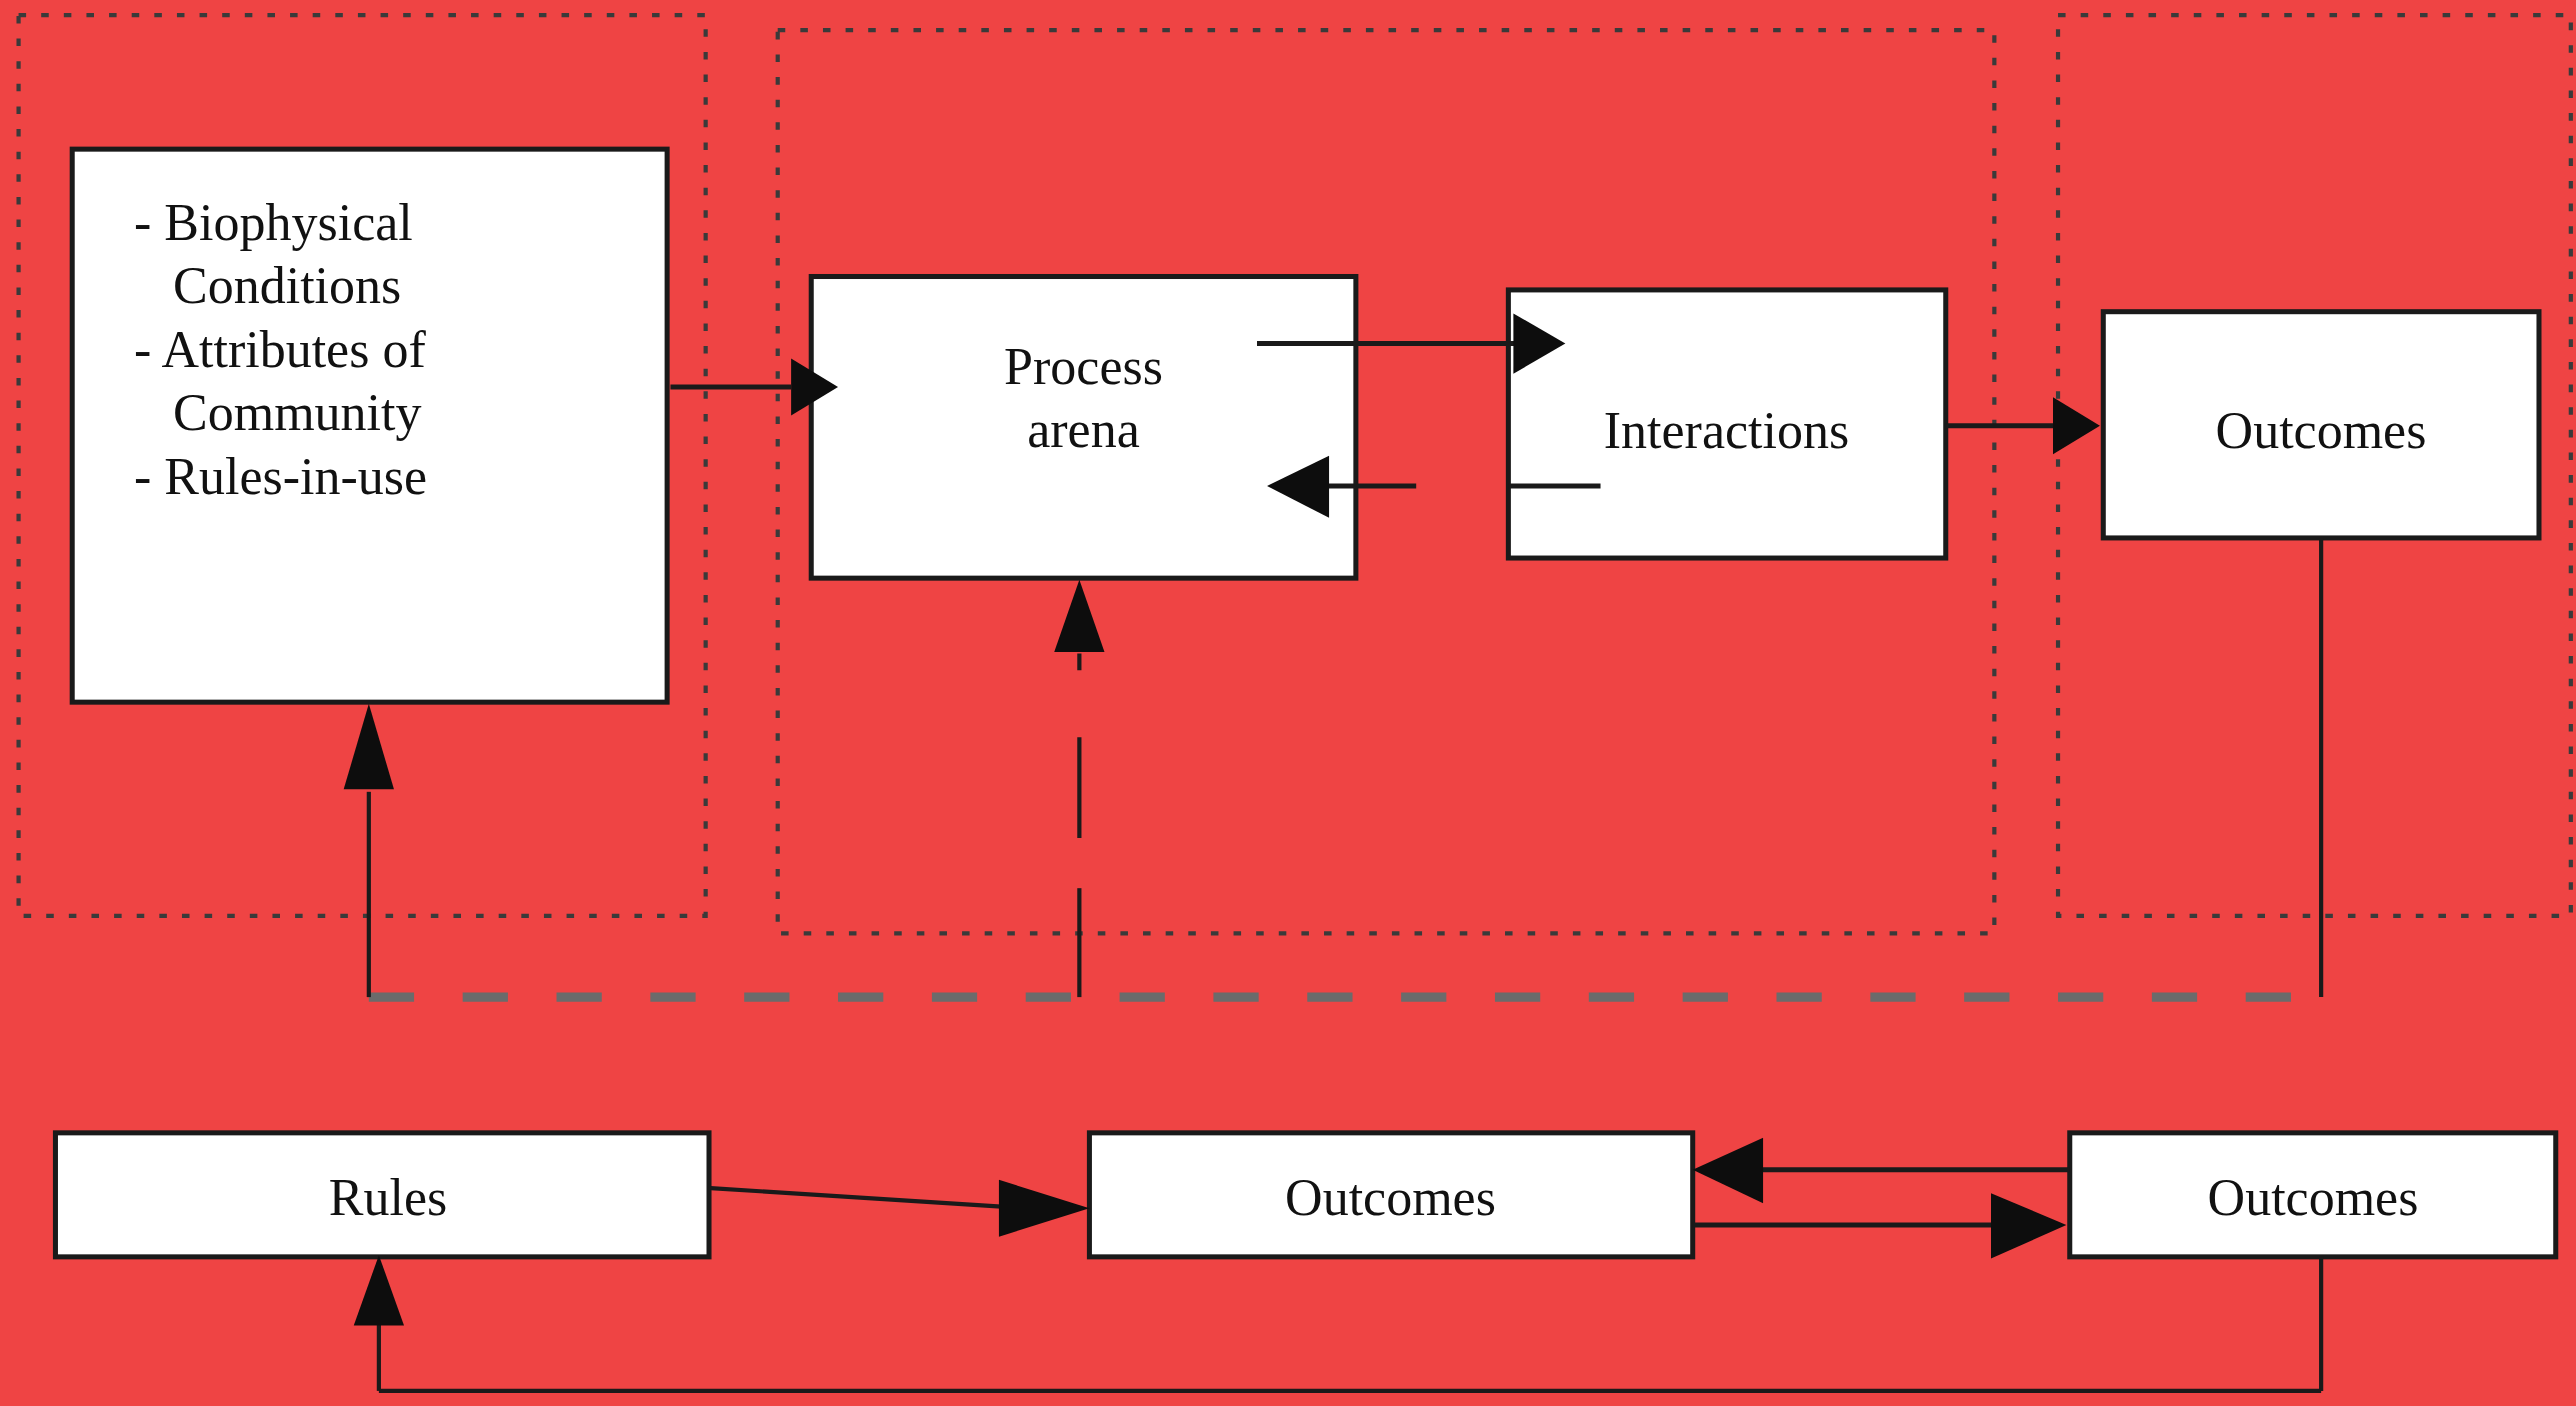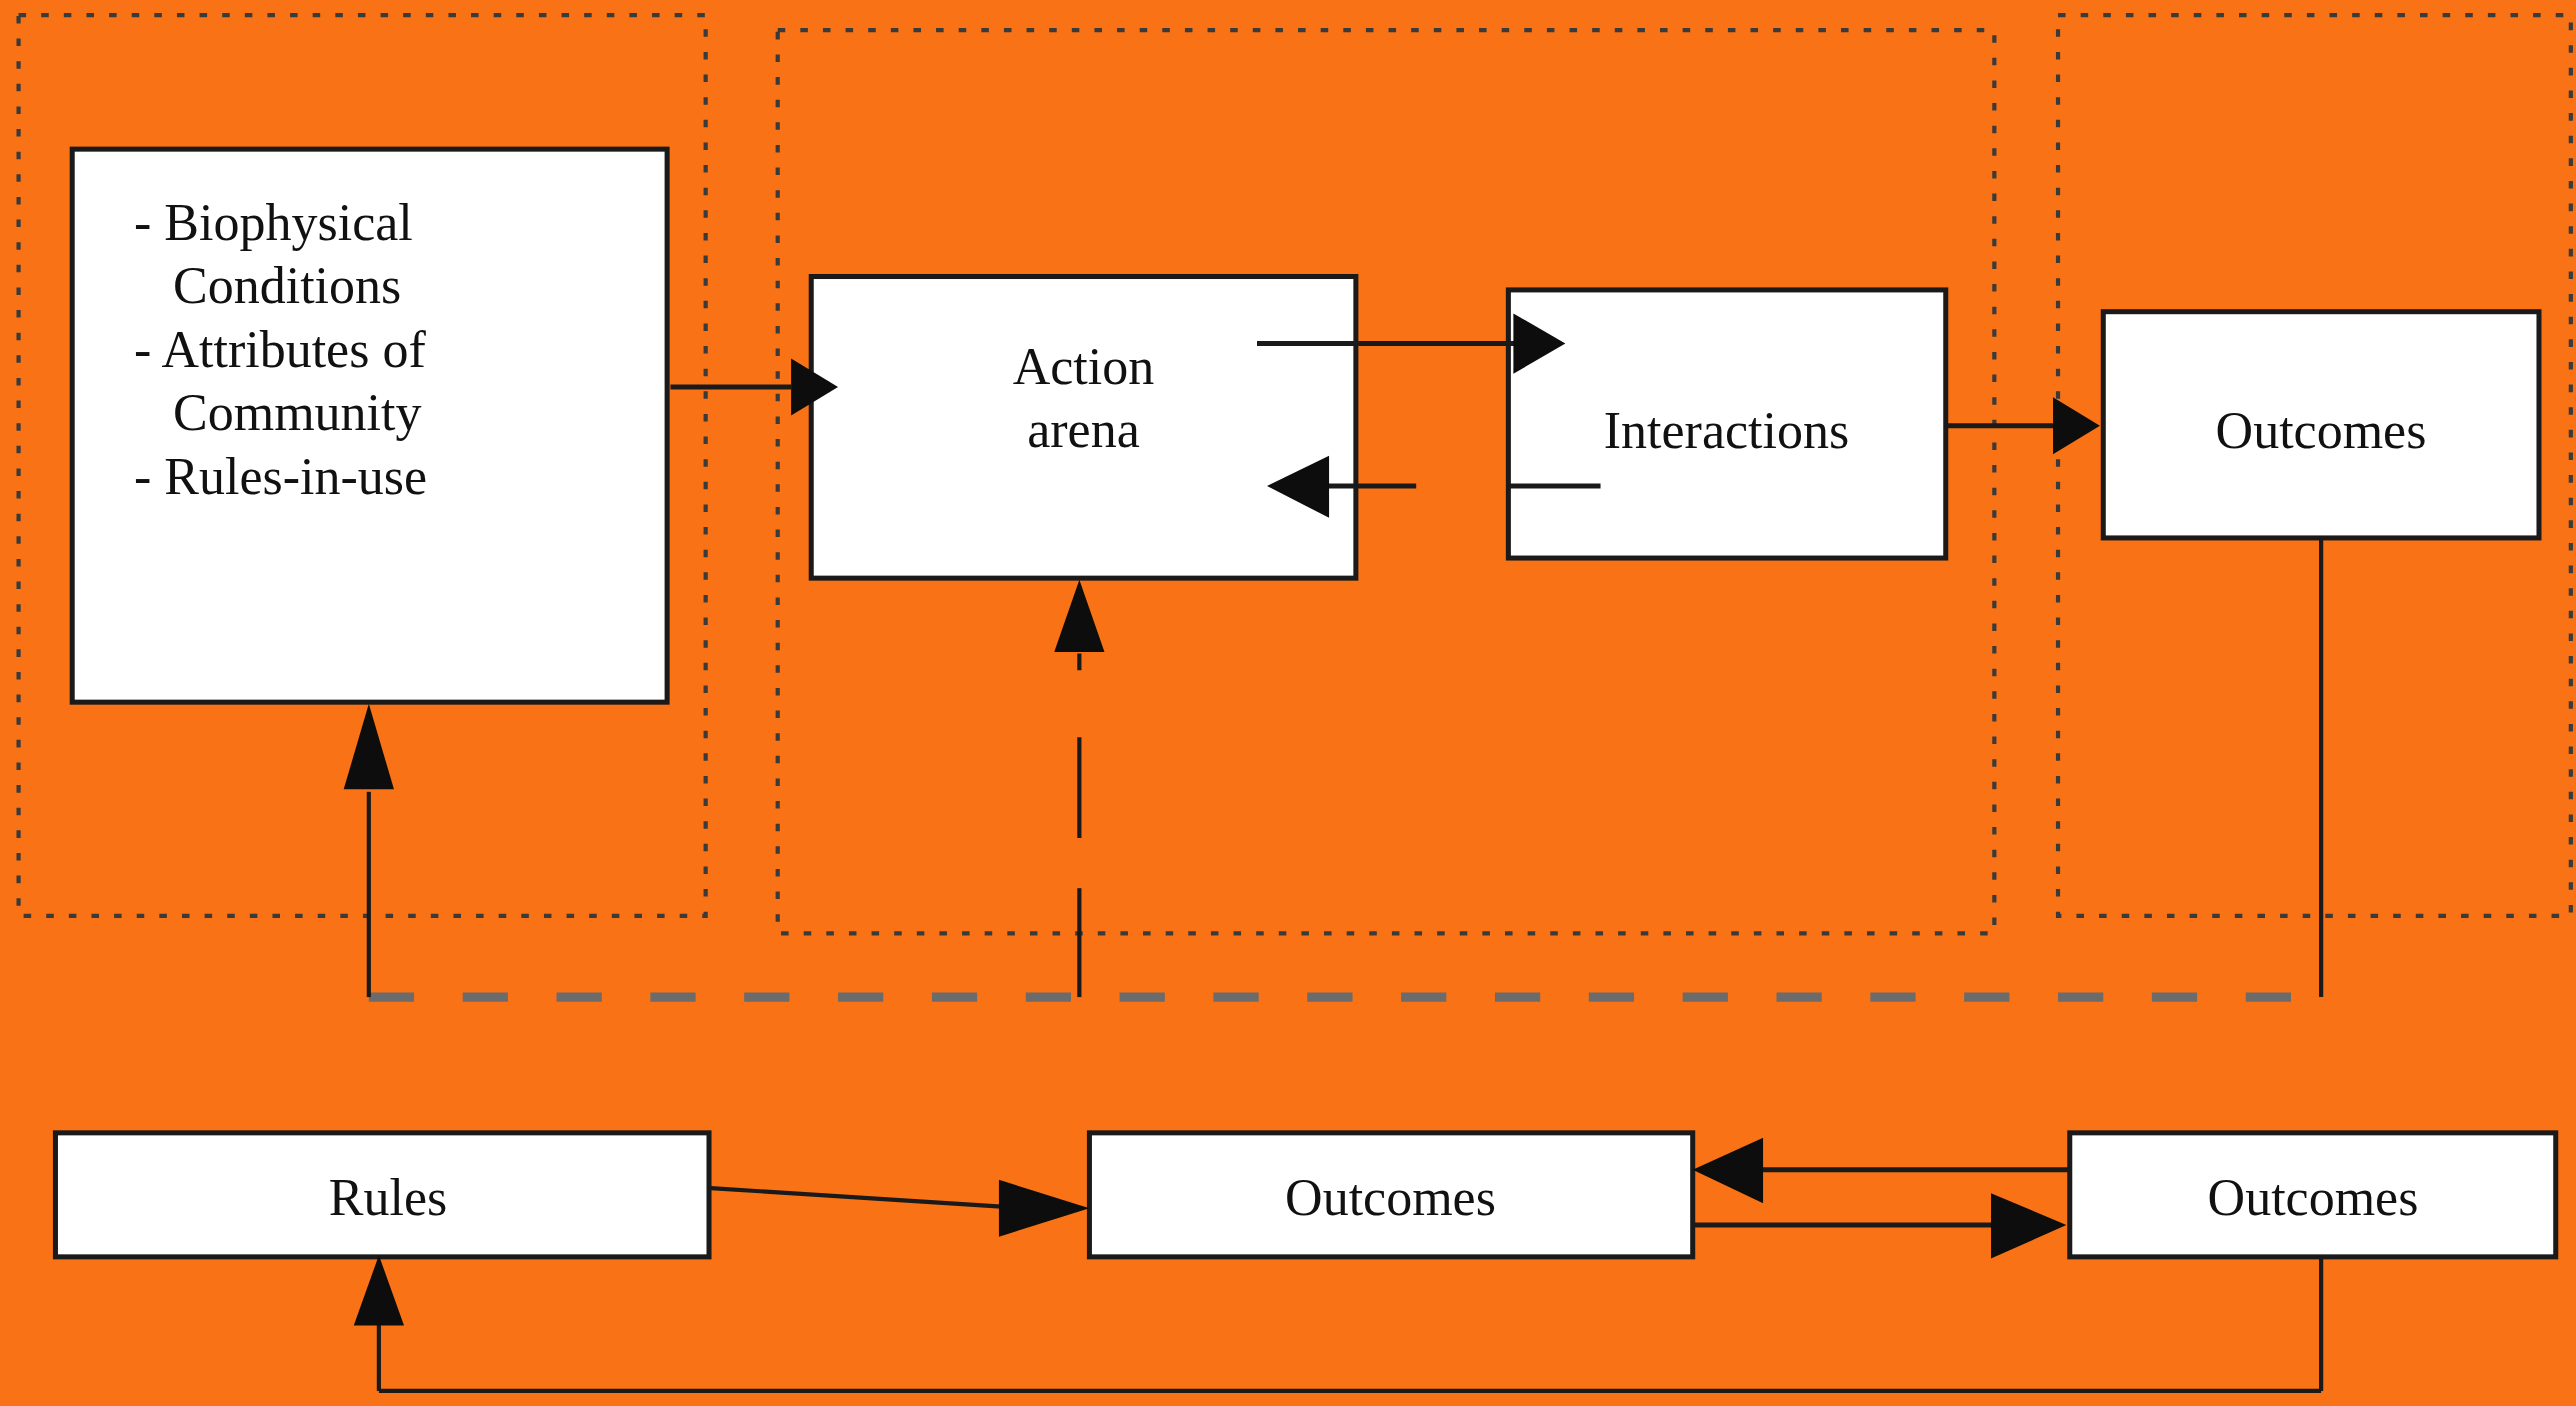--- a/index.html
+++ b/index.html
@@ -4,21 +4,21 @@
 <style>
   html, body {
     margin: 0;
     padding: 0;
     background: #ffffff;
   }
   #stage {
     position: relative;
     width: 2576px;
     height: 1406px;
-    background: #f97316;
+    background: #ef4444;
     overflow: hidden;
     font-family: "Liberation Serif", "DejaVu Serif", serif;
   }
   svg.layer {
     position: absolute;
     left: 0;
     top: 0;
     width: 2576px;
     height: 1406px;
   }
@@ -121,21 +121,21 @@
     <path d="M422,1582 L482,1582 L452,1498 z" fill="#0d0d0d"></path>
 
   </svg>
 
   <div class="node-label left" style="left:134px; top:191px; width:536px;">- Biophysical
    Conditions
 - Attributes of
    Community
 - Rules-in-use</div>
 
-  <div class="node-label center" style="left:811px; top:335px; width:545px;">Action
+  <div class="node-label center" style="left:811px; top:335px; width:545px;">Process
 arena</div>
 
   <div class="node-label center" style="left:1508px; top:399px; width:437px;">Interactions</div>
 
   <div class="node-label center" style="left:2103px; top:399px; width:436px;">Outcomes</div>
 
   <div class="node-label center" style="left:61px; top:1166px; width:654px;font-family:Liberation Serif, serif;">Rules</div>
 
   <div class="node-label center" style="left:1089px; top:1166px; width:603px;">Outcomes</div>
 

